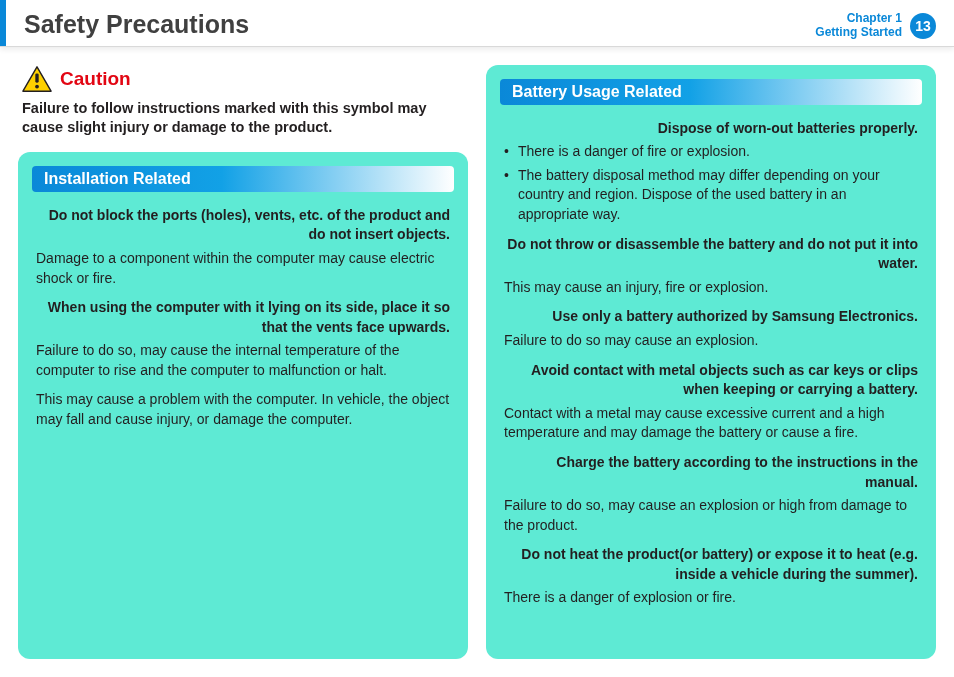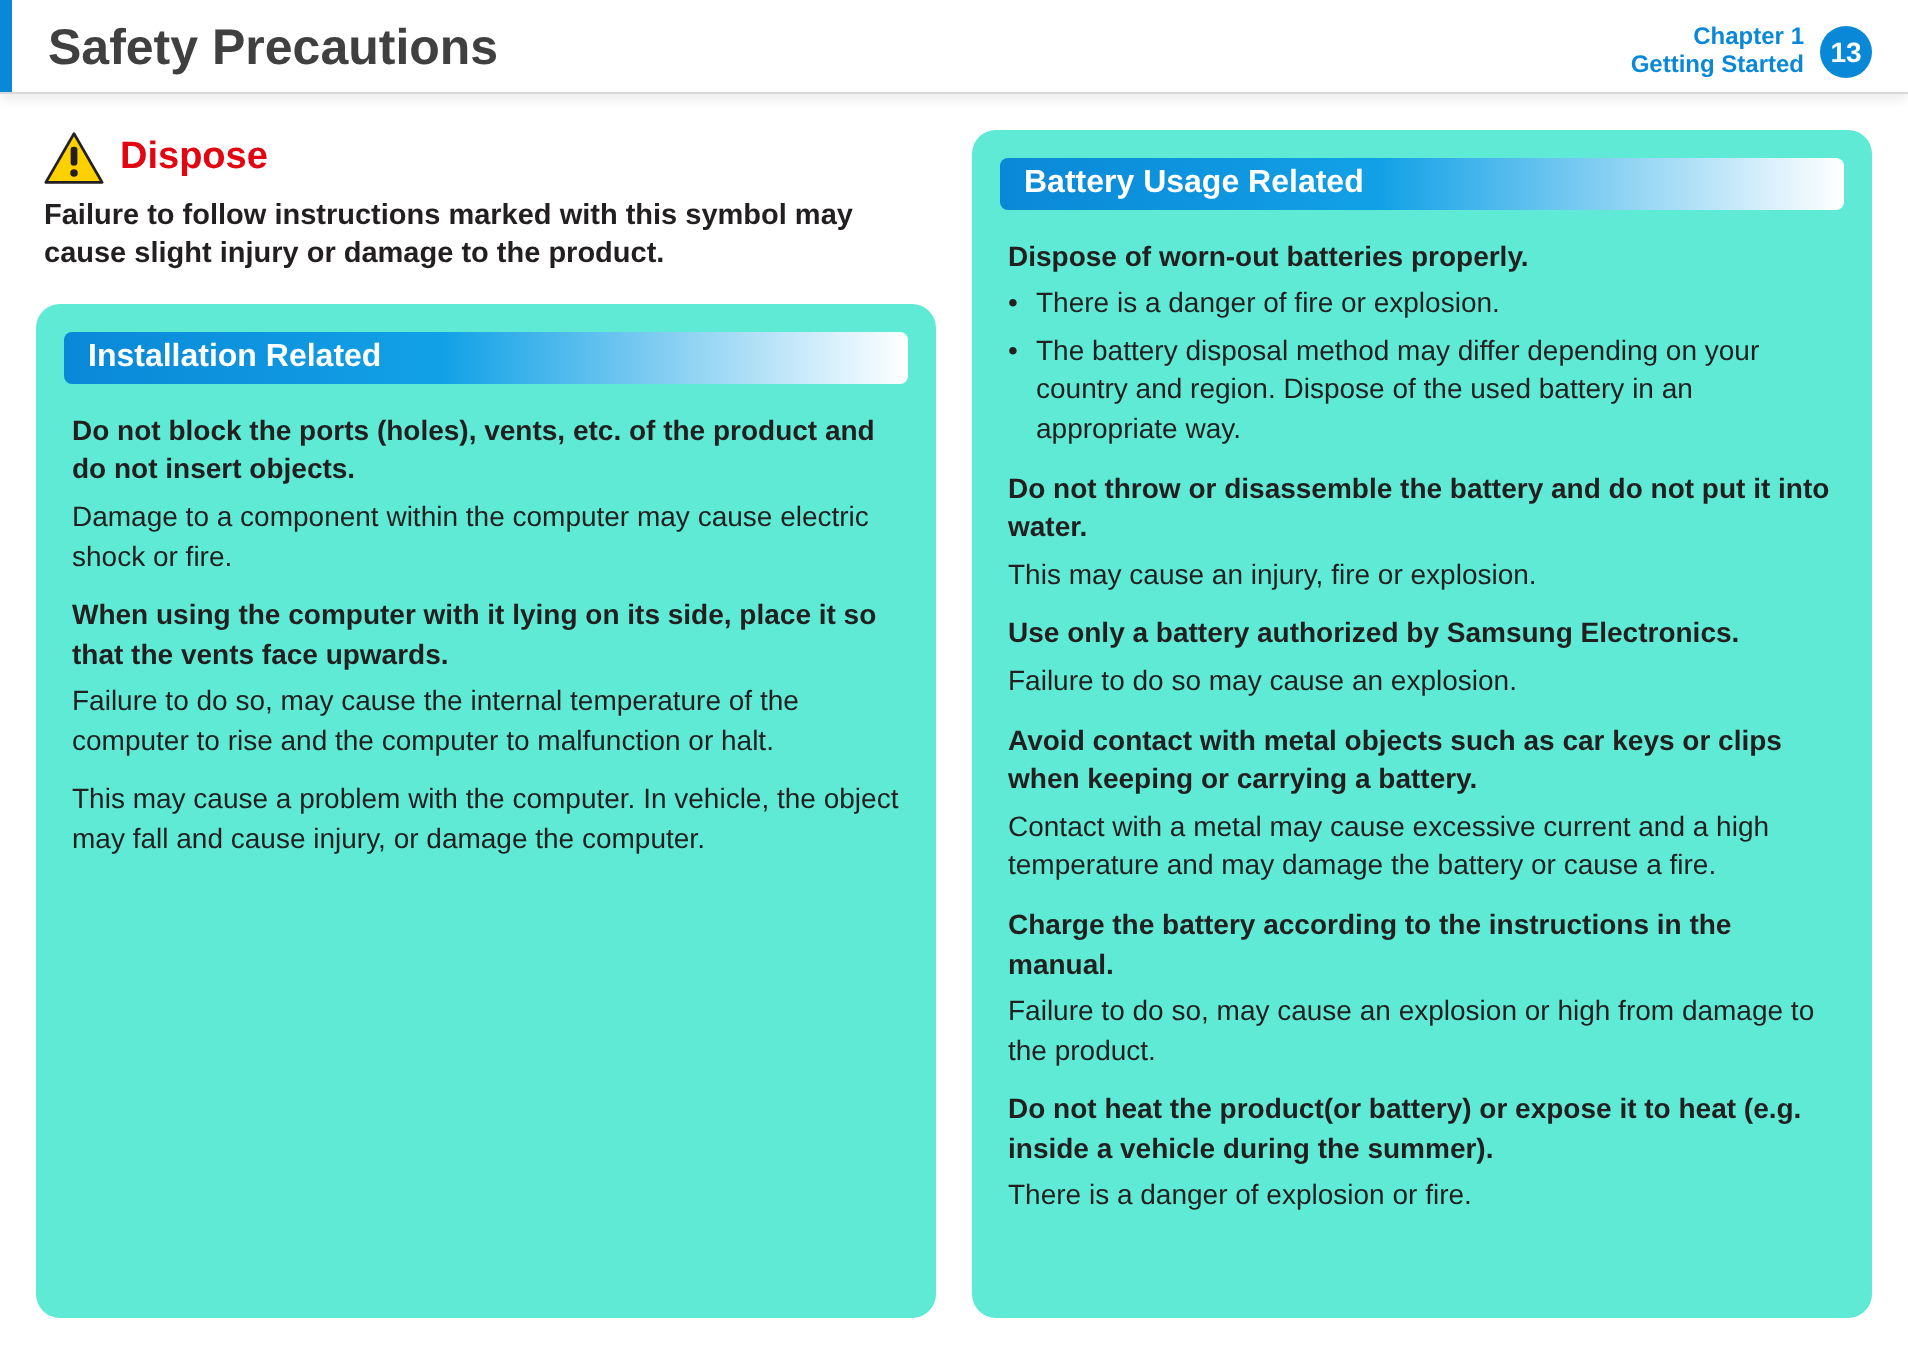--- a/index.html
+++ b/index.html
@@ -112,21 +112,21 @@
     margin: 0 -4px 14px -4px;
     display: inline-block;
     width: calc(100% + 8px);
   }
   .panel p {
     font-size: 14px;
     line-height: 1.4;
     margin-bottom: 10px;
     color: #231f20;
   }
-  .panel p.bold { font-weight: 700; margin-bottom: 4px; }
+  .panel p.bold { font-weight: 700; margin-bottom: 4px; text-align: right; }
   .panel p.last { margin-bottom: 0; }
   ul.bul {
     list-style: none;
     padding: 0;
     margin: 0 0 10px 0;
   }
   ul.bul li {
     font-size: 14px;
     line-height: 1.4;
     padding-left: 14px;
@@ -161,21 +161,21 @@
 
     <div class="col">
 
       <div class="caution-block">
         <div class="caution-head">
           <svg class="warn-icon" viewBox="0 0 32 28">
             <polygon points="16,1 31,27 1,27" fill="#fdd000" stroke="#231f20" stroke-width="1.5" stroke-linejoin="round"></polygon>
             <rect x="14.2" y="8" width="3.6" height="10" rx="1.5" fill="#231f20"></rect>
             <circle cx="16" cy="22" r="2" fill="#231f20"></circle>
           </svg>
-          <span class="caution-title">Dispose</span>
+          <span class="caution-title">Caution</span>
         </div>
         <p class="caution-desc">Failure to follow instructions marked with this symbol may cause slight injury or damage to the product.</p>
       </div>
 
       <div class="panel">
         <div class="section-head">Installation Related</div>
 
         <p class="bold">Do not block the ports (holes), vents, etc. of the product and do not insert objects.</p>
         <p>Damage to a component within the computer may cause electric shock or fire.</p>
 

